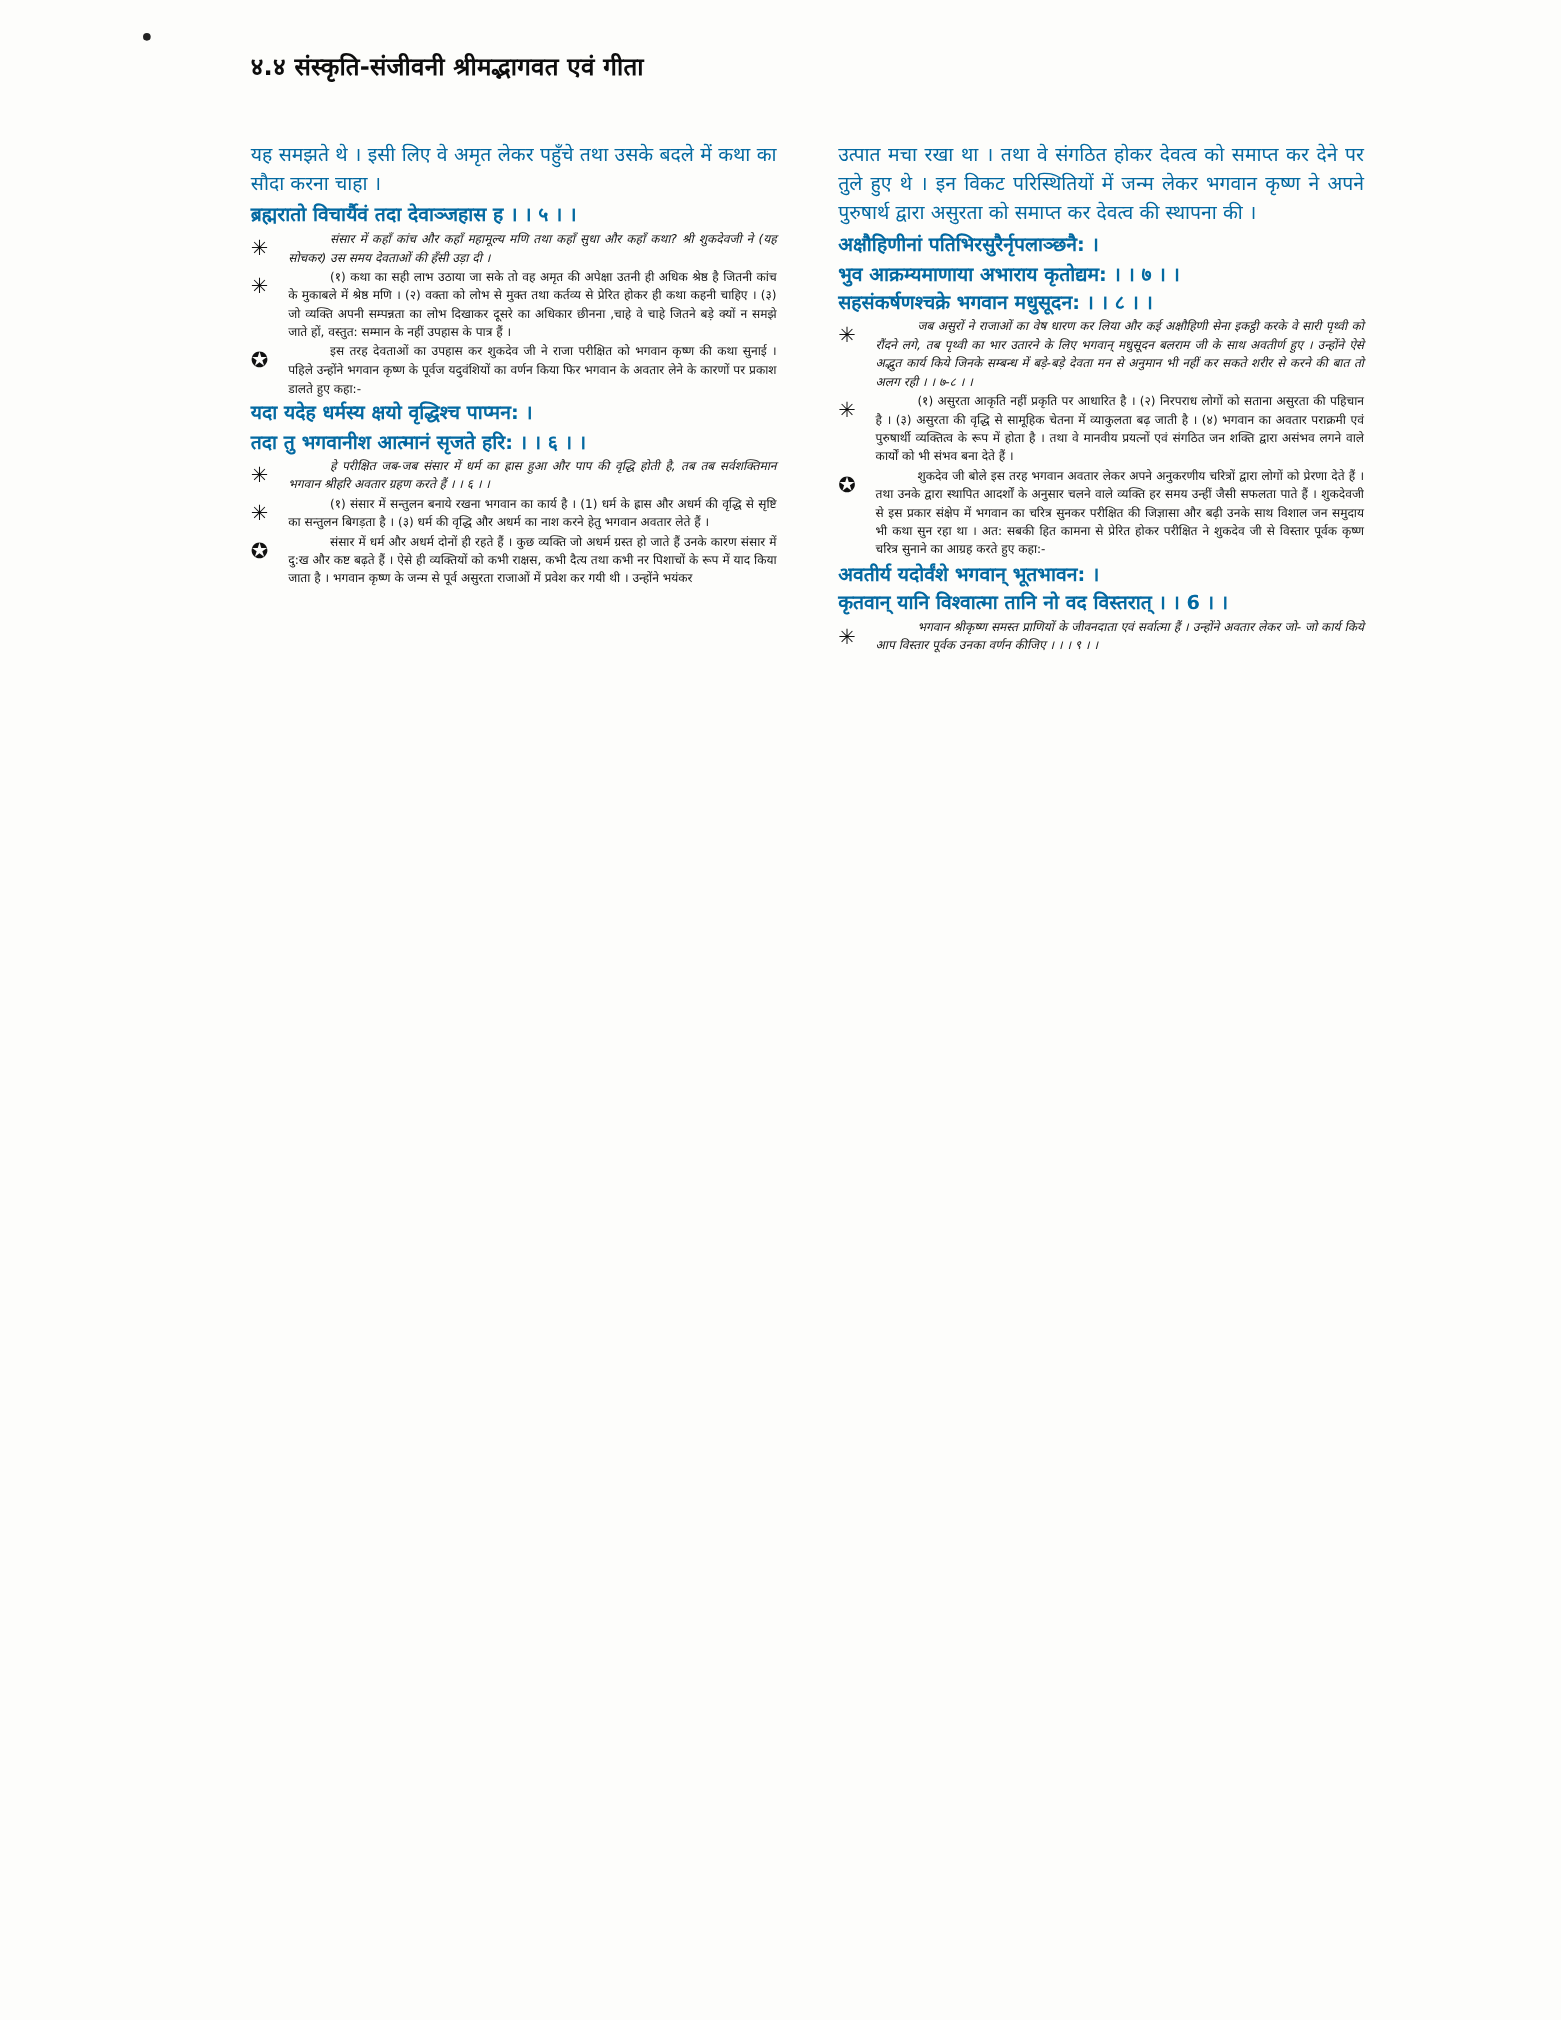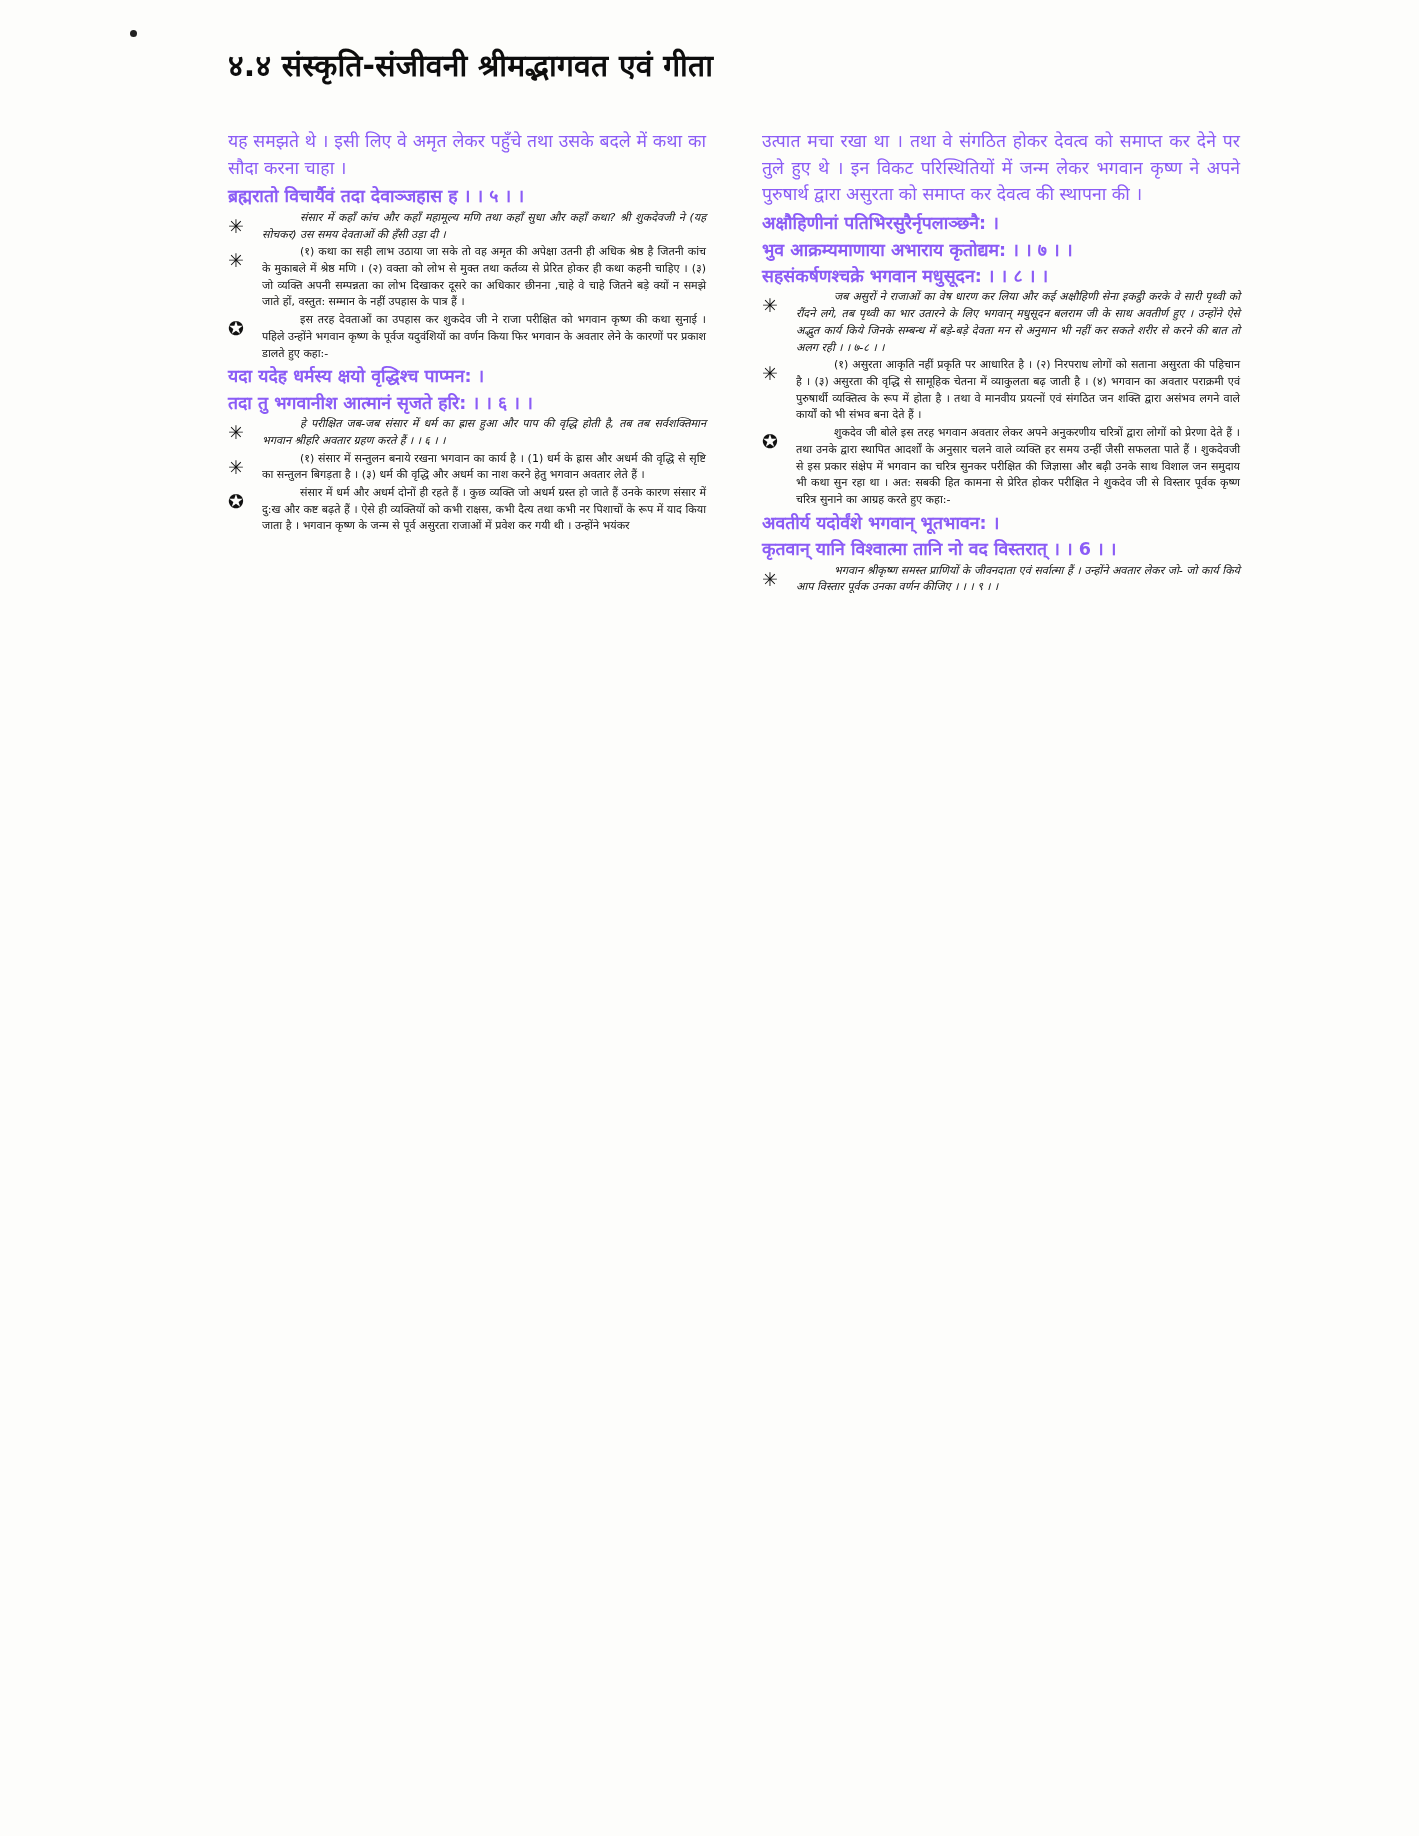--- a/index.html
+++ b/index.html
@@ -26,42 +26,42 @@
     top: 30px;
     width: 7px;
     height: 7px;
     border-radius: 50%;
     background: #222;
   }
   .header {
     position: absolute;
     left: 228px;
     top: 44px;
-    font-size: 30px;
+    font-size: 22px;
     font-weight: bold;
     letter-spacing: 0.2px;
     color: #0d0d0d;
   }
   .columns {
     position: absolute;
     left: 228px;
     top: 128px;
     width: 1012px;
     display: flex;
     gap: 56px;
   }
   .col {
     width: 478px;
   }
   p {
     margin: 0 0 2px 0;
     font-size: 17.6px;
     line-height: 1.52;
     text-align: justify;
-    color: #8b5cf6;
+    color: #0369a1;
   }
   p.indent {
     text-indent: 46px;
   }
   p.verse {
     font-weight: bold;
     text-indent: 0;
     margin-bottom: 0px;
     line-height: 1.5;
   }

